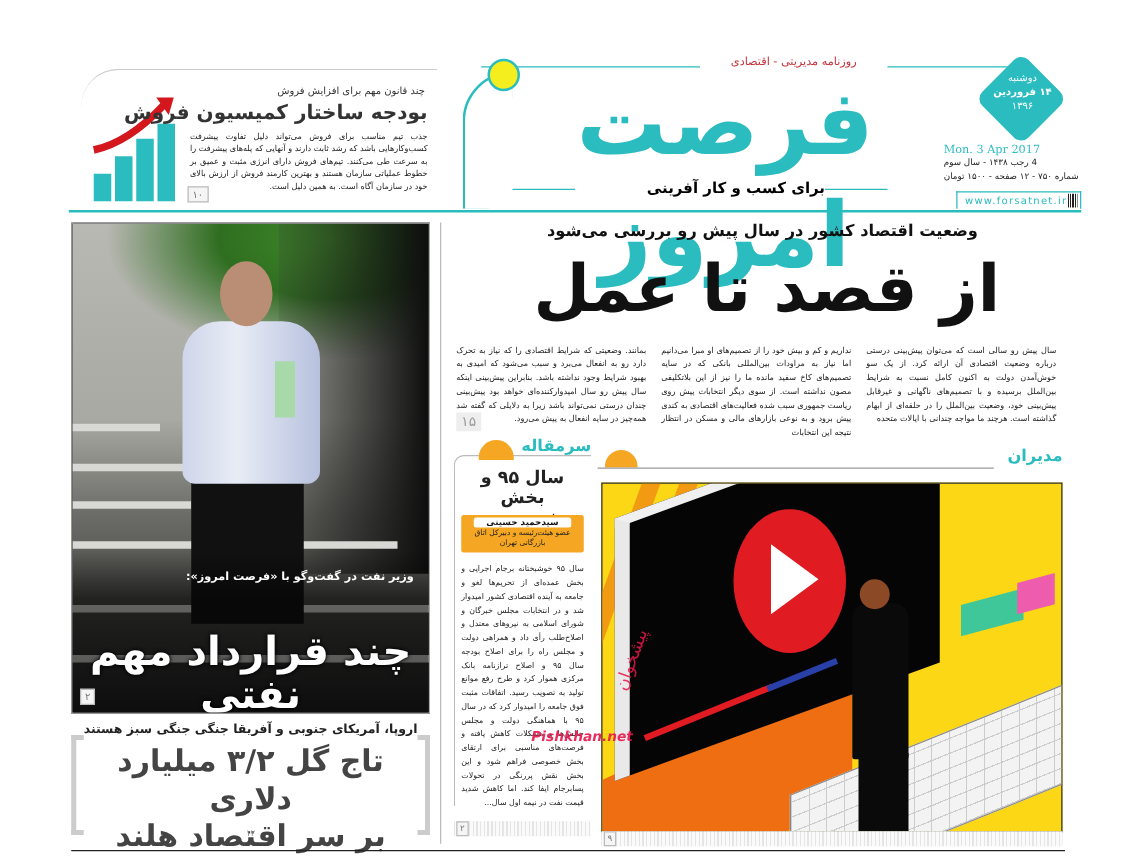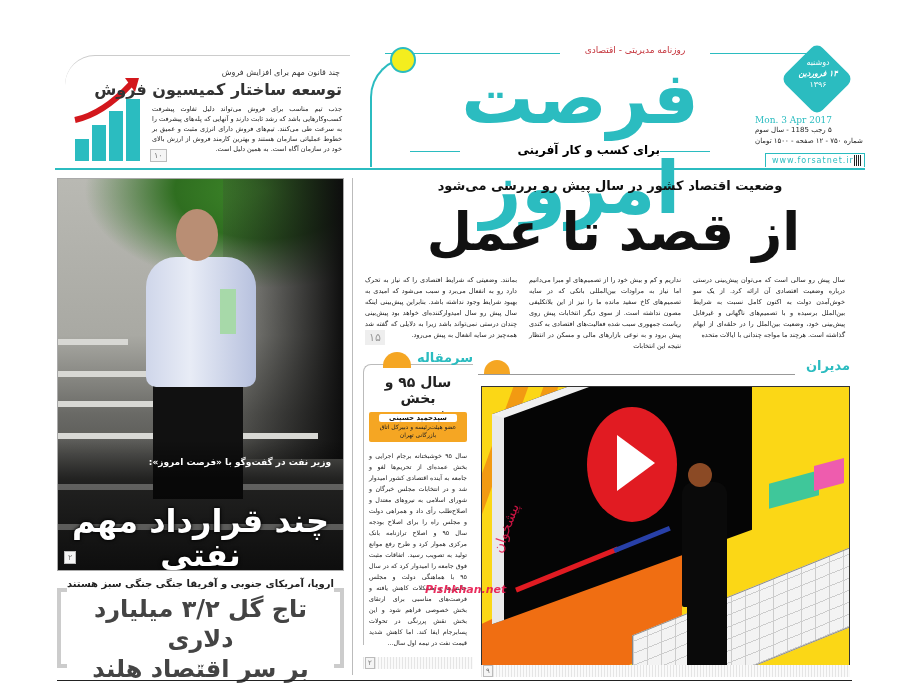--- a/index.html
+++ b/index.html
@@ -170,43 +170,43 @@
       <div class="bar" style="left:2px;height:22px;"></div>
       <div class="bar" style="left:19px;height:36px;"></div>
       <div class="bar" style="left:36px;height:50px;"></div>
       <div class="bar" style="left:53px;height:62px;"></div>
       <svg class="teaser-arrow" viewBox="0 0 70 70">
         <path d="M2 44 Q30 38 58 8" stroke="#d3171c" stroke-width="6" fill="none"></path>
         <polygon points="52,2 66,2 62,16" fill="#d3171c"></polygon>
       </svg>
     </div>
     <div class="teaser-kicker">چند قانون مهم برای افزایش فروش</div>
-    <div class="teaser-title">توسعه ساختار کمیسیون فروش</div>
+    <div class="teaser-title">بودجه ساختار کمیسیون فروش</div>
     <div class="teaser-body">جذب تیم مناسب برای فروش می‌تواند دلیل تفاوت پیشرفت کسب‌وکارهایی باشد که رشد ثابت دارند و آنهایی که پله‌های پیشرفت را به سرعت طی می‌کنند. تیم‌های فروش دارای انرژی مثبت و عمیق بر خطوط عملیاتی سازمان هستند و بهترین کارمند فروش از ارزش بالای خود در سازمان آگاه است. به همین دلیل است.</div>
     <span class="page-num teaser-pagenum">۱۰</span>
   </div>
 
   <div class="logo-area">
     <div class="logo-arc"></div>
     <div class="logo-sun"></div>
     <div class="logo-tagline-top">روزنامه مدیریتی - اقتصادی</div>
     <div class="logo-title">فرصت امروز</div>
     <div class="logo-tagline-line"></div>
     <div class="logo-tagline-bottom">برای کسب و کار آفرینی</div>
   </div>
 
   <div class="date-badge" style="right:22px;"></div>
   <div class="date-badge-text" style="right:20px;">
     <div>دوشنبه</div>
-    <div style="font-weight:bold;font-style:italic;">۱۴ فروردین</div>
+    <div style="font-weight:bold;">۱۴ فروردین</div>
     <div>۱۳۹۶</div>
   </div>
   <div class="date-info">
     <div class="date-en">Mon. 3 Apr 2017</div>
-    <div class="date-fa">۵ رجب 1185 - سال سوم</div>
+    <div class="date-fa">4 رجب ۱۴۳۸ - سال سوم</div>
     <div class="date-fa">شماره ۷۵۰ - ۱۲ صفحه - ۱۵۰۰ تومان</div>
   </div>
   <div class="website-box">
     <span>www.forsatnet.ir</span>
     <span class="barcode"></span>
   </div>
 
   <div class="masthead-rule"></div>
 </div>
 

